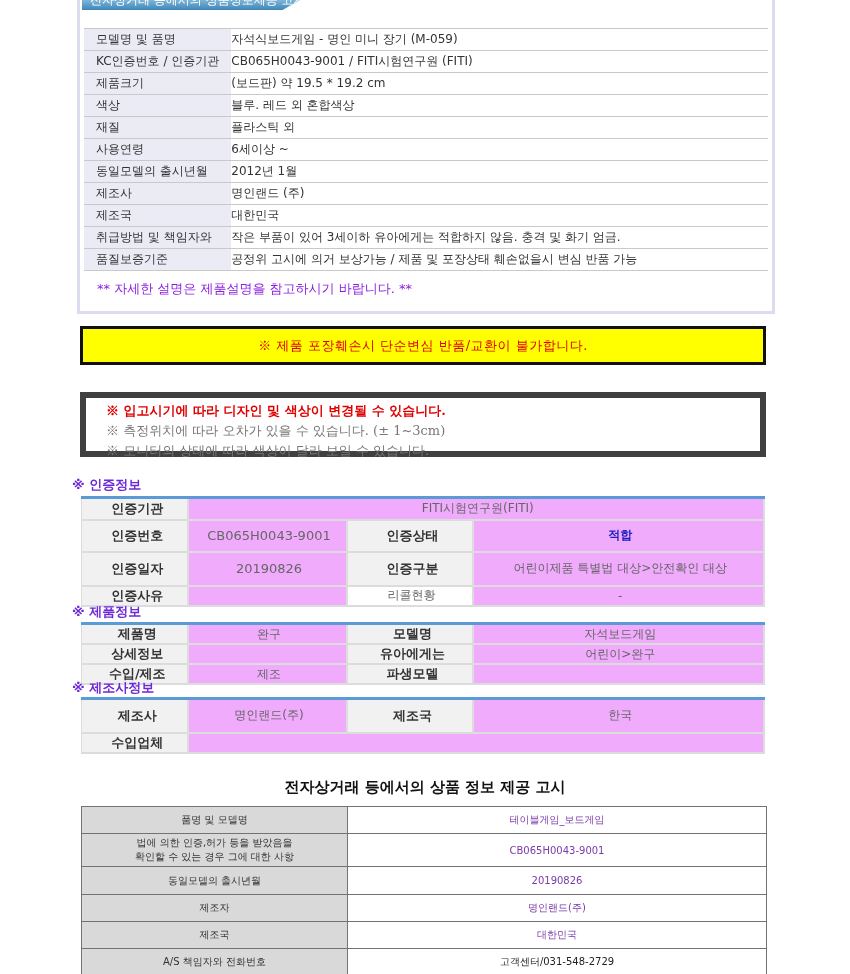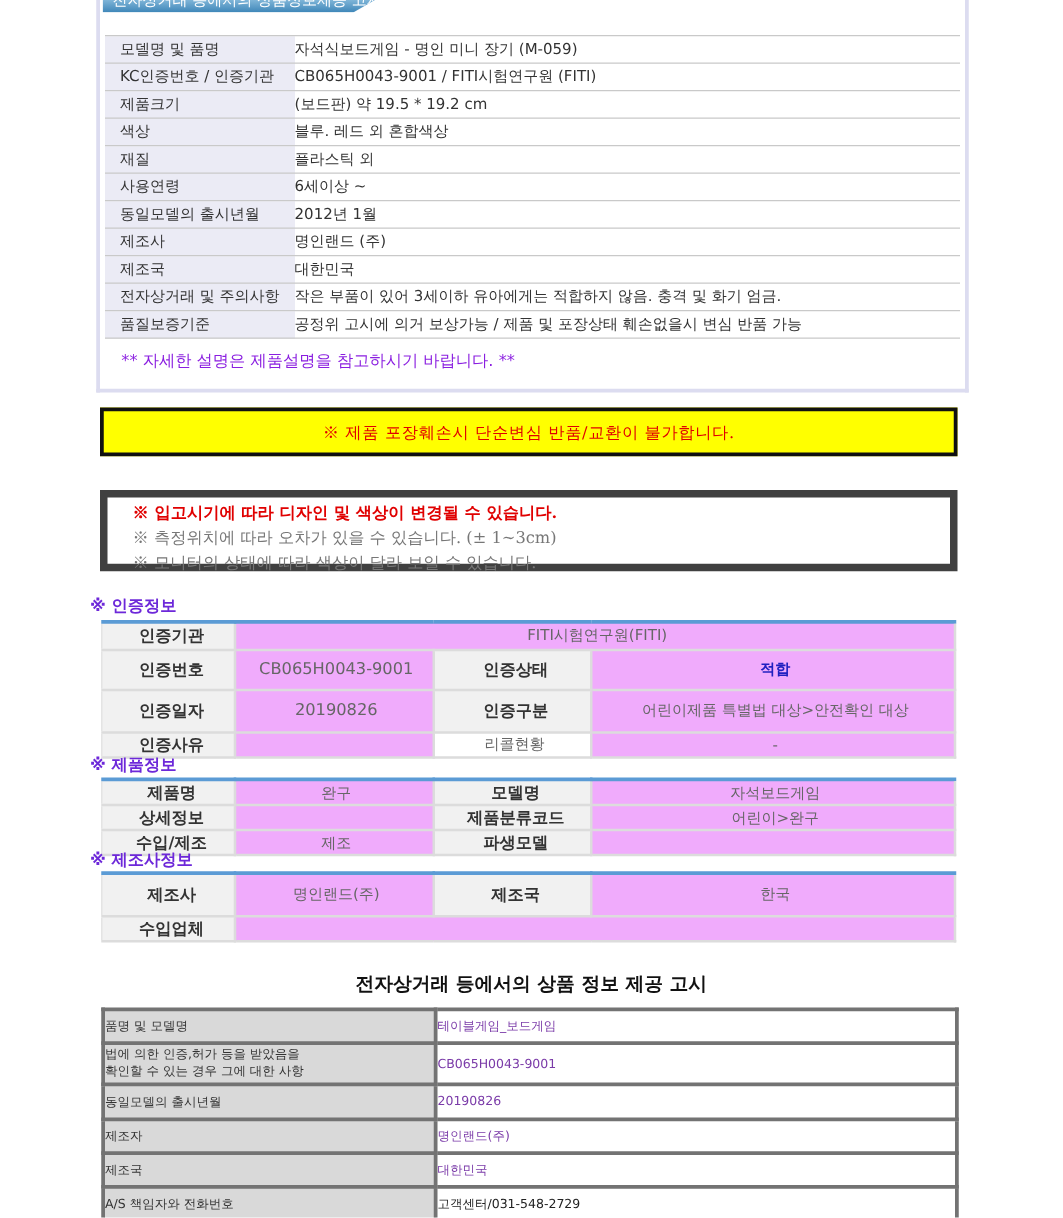--- a/index.html
+++ b/index.html
@@ -68,21 +68,21 @@
 
     
     .ec-title {
       position: absolute; left: 0; top: 778px; width: 850px; text-align: center;
       font-size: 15px; font-weight: bold; color: #111;
     }
     .ec-table {
       position: absolute; left: 81px; top: 806px; width: 686px; border-collapse: collapse;
       font-size: 10px;
     }
-    .ec-table td { border: 3px solid #737373; text-align: left; color: #333; }
+    .ec-table td { border: 1px solid #737373; text-align: center; color: #333; }
     .ec-table td.k { background: #d9d9d9; width: 266px; }
     .ec-table td.v { background: #fff; color: #7a3aa8; }
     .ec-table td.v.plain { color: #222; }
   </style>
 </head>
 <body>
 
 <div class="panel1"></div>
 <div class="banner">
   <span class="banner-text">전자상거래 등에서의 상품정보제공 고시</span>
@@ -120,21 +120,21 @@
       </tr>
   <tr>
         <td class="k">제조사</td>
         <td class="v">명인랜드 (주)</td>
       </tr>
   <tr>
         <td class="k">제조국</td>
         <td class="v">대한민국</td>
       </tr>
   <tr>
-        <td class="k">전자상거래 및 주의사항</td>
+        <td class="k">취급방법 및 책임자와</td>
         <td class="v">작은 부품이 있어 3세이하 유아에게는 적합하지 않음. 충격 및 화기 엄금.</td>
       </tr>
   <tr>
         <td class="k">품질보증기준</td>
         <td class="v">공정위 고시에 의거 보상가능 / 제품 및 포장상태 훼손없을시 변심 반품 가능</td>
       </tr>
 </tbody>
   </table>
 <div class="panel-note">** 자세한 설명은 제품설명을 참고하시기 바랍니다. **</div>
 
@@ -191,21 +191,21 @@
   <tbody>
       <tr style="height:18px">
     <td class="k">제품명</td>
     <td class="v">완구</td>
     <td class="k">모델명</td>
     <td class="v">자석보드게임</td>
   </tr>
   <tr style="height:18px">
     <td class="k">상세정보</td>
     <td class="v"></td>
-    <td class="k">제품분류코드</td>
+    <td class="k">유아에게는</td>
     <td class="v">어린이&gt;완구</td>
   </tr>
   <tr style="height:18px">
     <td class="k">수입/제조</td>
     <td class="v">제조</td>
     <td class="k">파생모델</td>
     <td class="v"></td>
   </tr>
 </tbody>
   </table>

